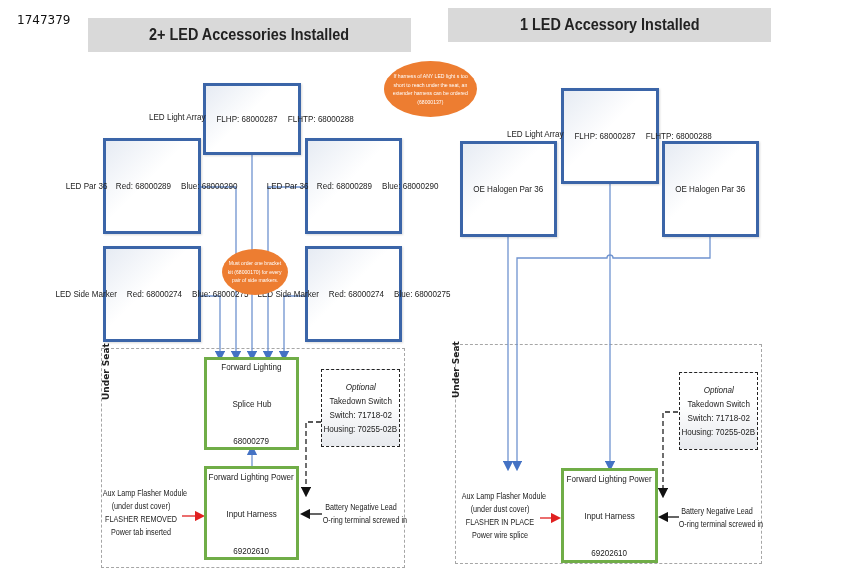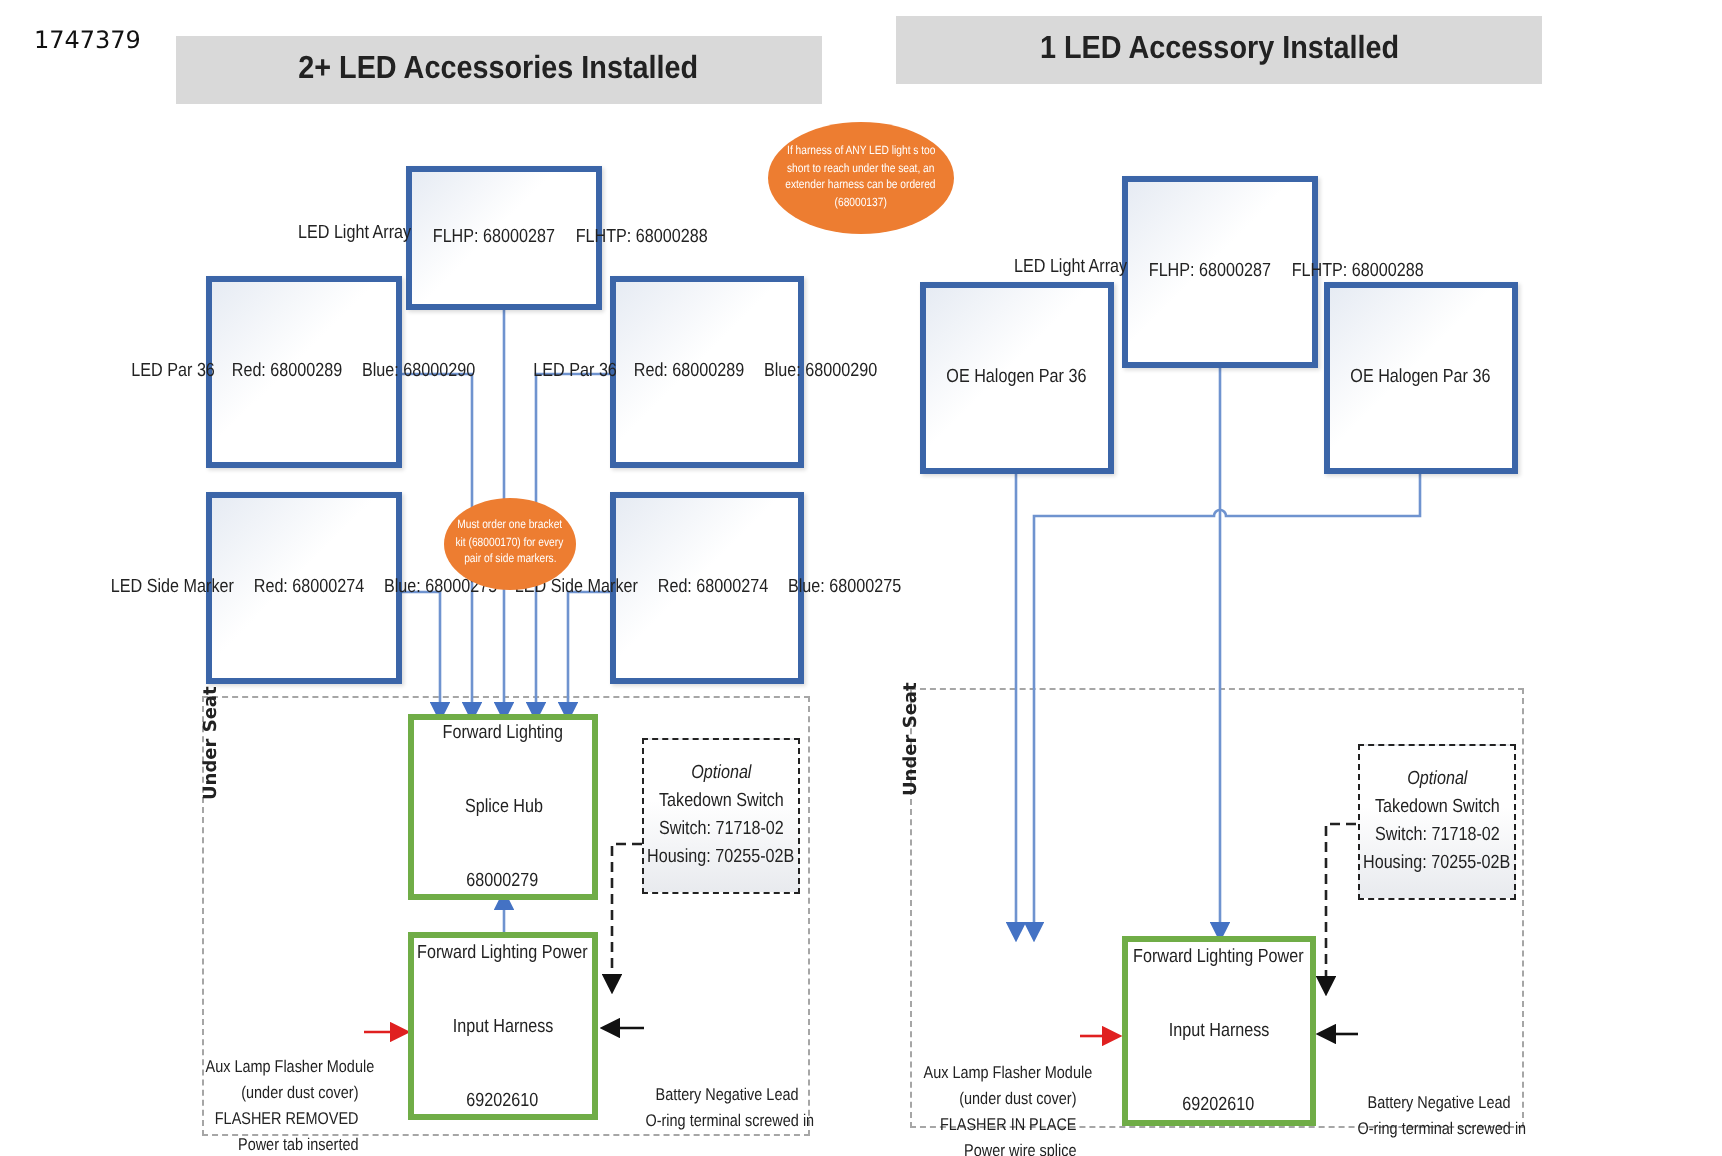--- a/index.html
+++ b/index.html
@@ -12,21 +12,21 @@
   .box .t{display:block;transform:scaleX(0.85);white-space:nowrap;}
   .gbox{box-sizing:border-box;border:3.5px solid #70ad47;background:#fff;display:flex;flex-direction:column;align-items:center;justify-content:center;text-align:center;font-size:9.5px;color:#222;line-height:15px;gap:22px;}
   .gbox .t{display:block;transform:scaleX(0.85);white-space:nowrap;}
   .optbox{box-sizing:border-box;border:1.5px dashed #222;border-style:dashed;background:linear-gradient(180deg,#ffffff 0%,#ffffff 40%,#e8eaee 100%);display:flex;flex-direction:column;align-items:center;justify-content:center;text-align:center;font-size:9.5px;color:#222;line-height:14px;}
   .optbox .t{display:block;transform:scaleX(0.85);white-space:nowrap;}
   .optbox .i{font-style:italic;}
   .oval{background:#ed7d31;border-radius:50%;display:flex;flex-direction:column;align-items:center;justify-content:center;text-align:center;color:#fff;font-size:6px;line-height:8.5px;}
   .oval .t{display:block;transform:scaleX(0.85);white-space:nowrap;}
   .seatzone{box-sizing:border-box;border:1.3px dashed #a6a6a6;}
   .seatlbl{font-size:9px;font-weight:bold;color:#222;transform:rotate(-90deg);transform-origin:left top;white-space:nowrap;font-family:"DejaVu Sans",sans-serif;}
-  .note{font-size:8.5px;color:#222;text-align:right;line-height:13px;margin-top:40px;}
+  .note{font-size:8.5px;color:#222;text-align:center;line-height:13px;}
   .note .t{display:block;transform:scaleX(0.85);white-space:nowrap;}
   svg.wires{position:absolute;left:0;top:0;pointer-events:none;}
 </style>
 </head>
 <body>
 
 <div class="abs docid">1747379</div>
 
 <div class="abs hdr" style="left:88px;top:18px;width:323px;">
     <span>2+ LED Accessories Installed</span>

